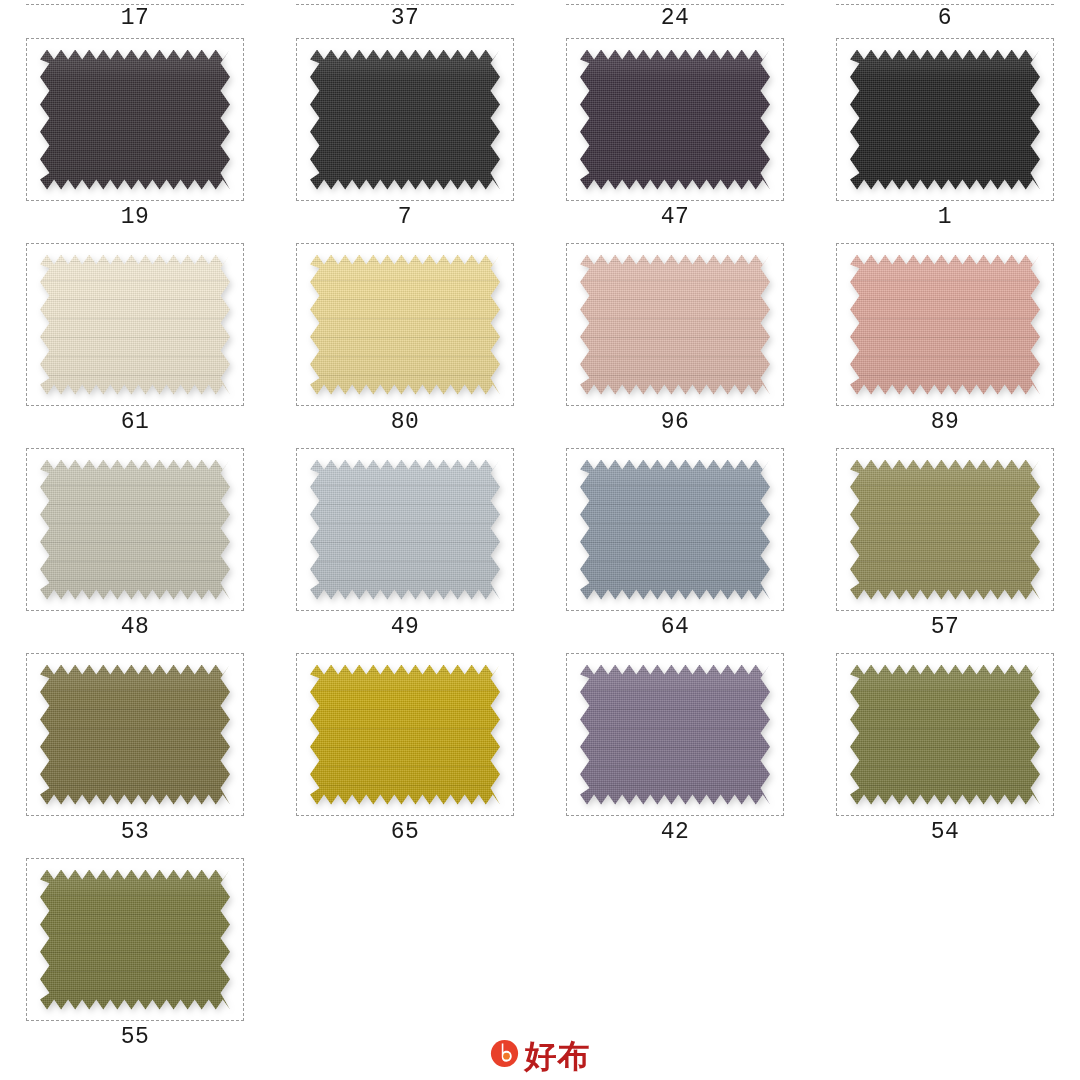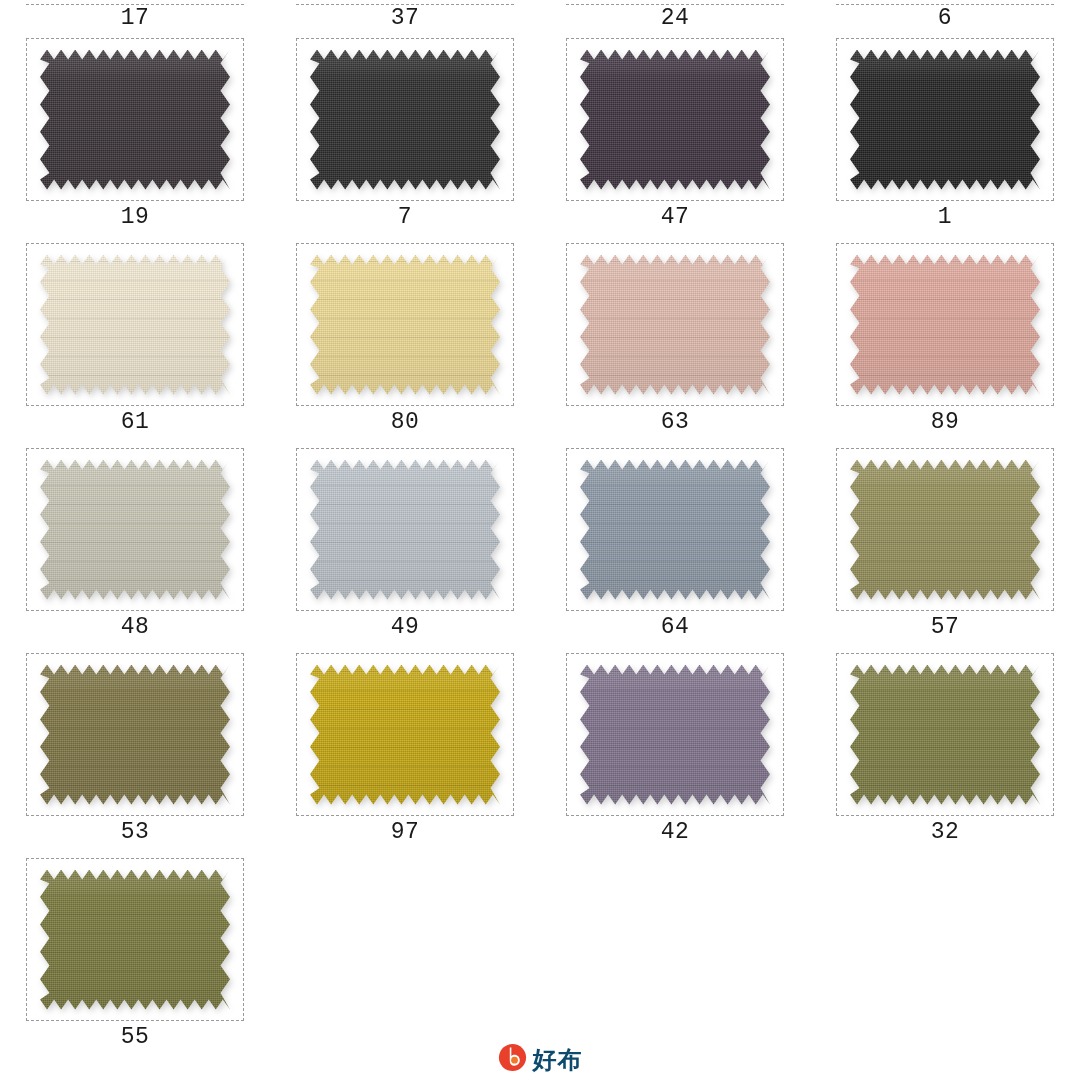--- a/index.html
+++ b/index.html
@@ -152,23 +152,23 @@
     align-items: center;
     justify-content: center;
     gap: 6px;
   }
   .logo-mark {
     width: 29px;
     height: 29px;
     display: block;
   }
   .logo-text {
-    font-size: 24px;
+    font-size: 32px;
     font-weight: bold;
-    color: #0c4a6e;
+    color: #b91c1c;
     letter-spacing: 1px;
     line-height: 1;
     font-family: "DejaVu Sans", sans-serif;
     margin-top: 6px;
   }
 </style>
 </head>
 <body>
 
 <div id="catalog">
@@ -237,21 +237,21 @@
           </div>
         </div>
         <div class="label">80</div>
       </div>
       <div class="cell">
         <div class="frame">
           <div class="fabric">
             <div class="fabric-inner" style="background-color: rgb(226, 188, 175);"></div>
           </div>
         </div>
-        <div class="label">63</div>
+        <div class="label">96</div>
       </div>
       <div class="cell">
         <div class="frame">
           <div class="fabric">
             <div class="fabric-inner" style="background-color: rgb(224, 169, 157);"></div>
           </div>
         </div>
         <div class="label">89</div>
       </div>
       <div class="cell">
@@ -293,37 +293,37 @@
           </div>
         </div>
         <div class="label">53</div>
       </div>
       <div class="cell">
         <div class="frame">
           <div class="fabric">
             <div class="fabric-inner" style="background-color: rgb(198, 168, 16);"></div>
           </div>
         </div>
-        <div class="label">97</div>
+        <div class="label">65</div>
       </div>
       <div class="cell">
         <div class="frame">
           <div class="fabric">
             <div class="fabric-inner" style="background-color: rgb(128, 115, 140);"></div>
           </div>
         </div>
         <div class="label">42</div>
       </div>
       <div class="cell">
         <div class="frame">
           <div class="fabric">
             <div class="fabric-inner" style="background-color: rgb(126, 126, 68);"></div>
           </div>
         </div>
-        <div class="label">32</div>
+        <div class="label">54</div>
       </div>
       <div class="cell">
         <div class="frame">
           <div class="fabric">
             <div class="fabric-inner" style="background-color: rgb(121, 121, 62);"></div>
           </div>
         </div>
         <div class="label">55</div>
       </div>
     </div>

